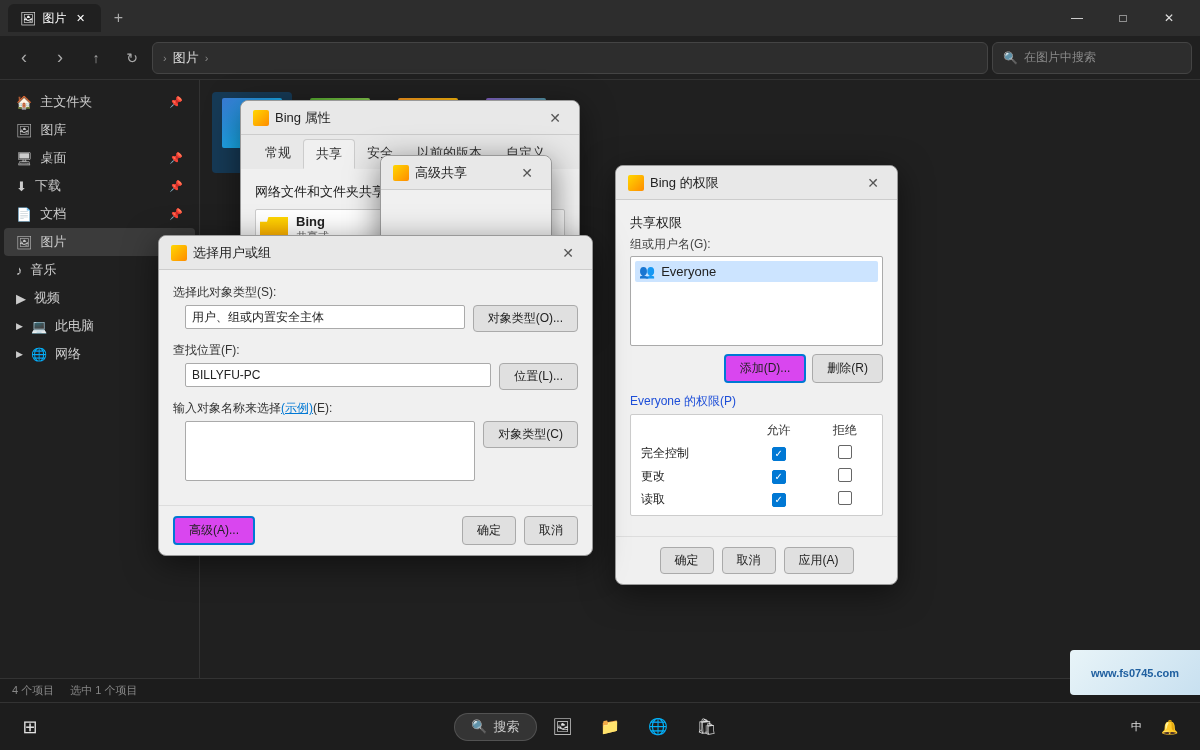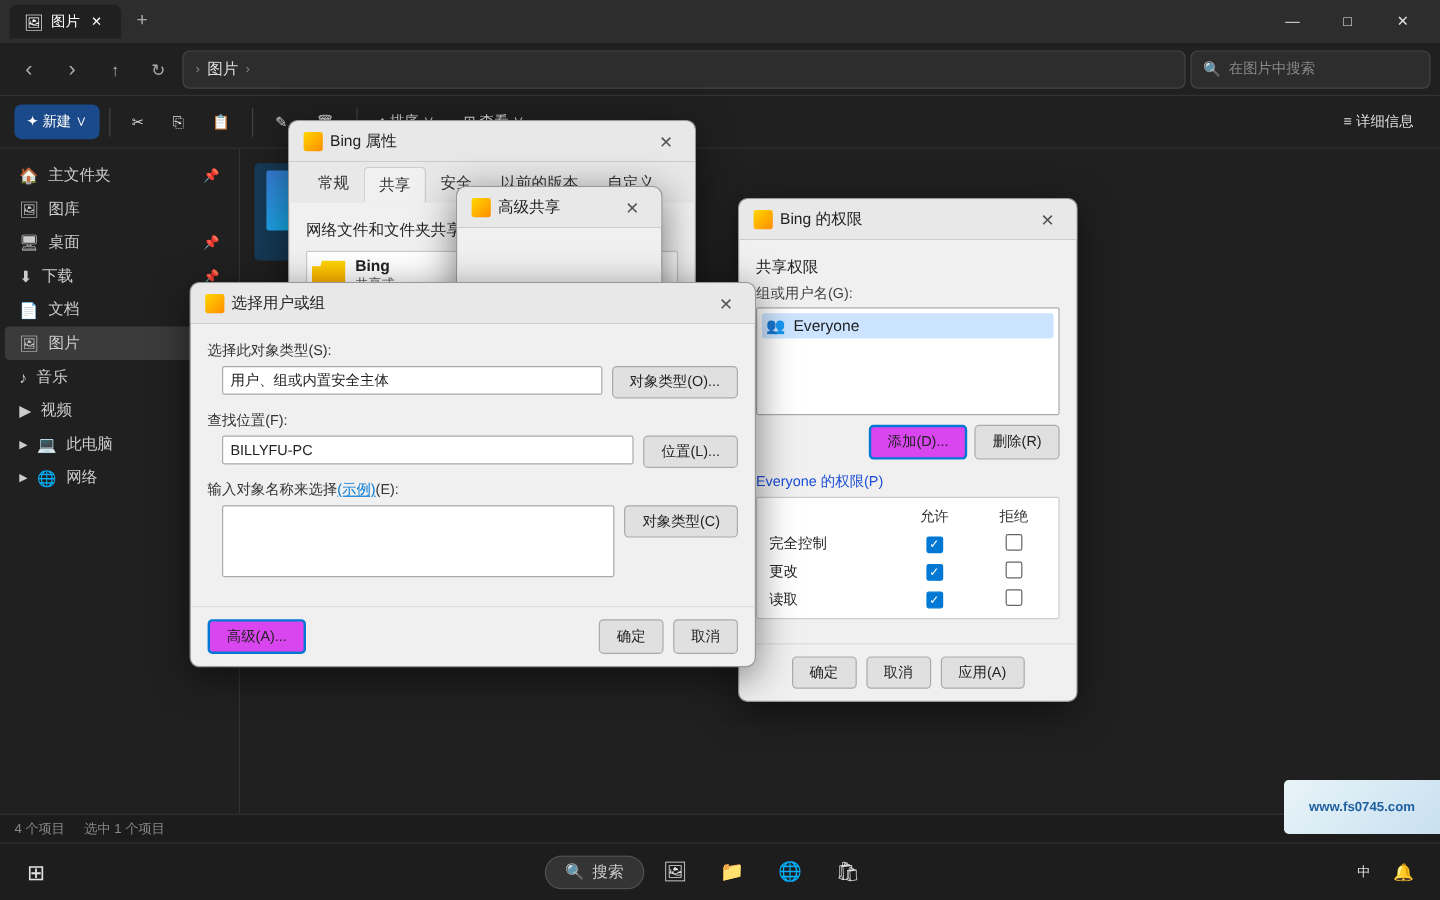--- a/index.html
+++ b/index.html
@@ -421,21 +421,21 @@
     .bing-perms {
       top: 165px;
       left: 615px;
       width: 283px;
     }
 
     
     .select-users {
       top: 235px;
       left: 158px;
-      width: 472px;
+      width: 435px;
     }
 
     .section-title {
       font-size: 13px;
       color: #222;
       margin-bottom: 8px;
     }
 
     .share-item {
       display: flex;
@@ -586,36 +586,20 @@
       <span style="font-size:11px; color:#888;">›</span>
       <span>图片</span>
       <span style="color:#888; font-size:11px;">›</span>
     </div>
     <div class="search-bar">
       <span style="color:#888;">🔍</span>
       <span style="color:#888; font-size:12px;">在图片中搜索</span>
     </div>
   </div>
 
-  <div class="ribbon">
-    <div class="ribbon-btn ribbon-new">✦ 新建 ∨</div>
-    <div style="width:1px; height:24px; background:#444; margin:0 4px;"></div>
-    <div class="ribbon-btn">✂</div>
-    <div class="ribbon-btn">⎘</div>
-    <div class="ribbon-btn">📋</div>
-    <div style="width:1px; height:24px; background:#444; margin:0 4px;"></div>
-    <div class="ribbon-btn">✎</div>
-    <div class="ribbon-btn">🗑</div>
-    <div style="width:1px; height:24px; background:#444; margin:0 4px;"></div>
-    <div class="ribbon-btn">↕ 排序 ∨</div>
-    <div class="ribbon-btn">⊞ 查看 ∨</div>
-    <div class="ribbon-btn">···</div>
-    <div style="flex:1;"></div>
-    <div class="ribbon-btn">≡ 详细信息</div>
-  </div>
 
   <div class="main-area">
 
     <div class="sidebar">
       <div class="sidebar-item">
         <span>🏠</span>
         <span>主文件夹</span>
         <span style="margin-left:auto; font-size:11px; color:#0078d4;">📌</span>
       </div>
       <div class="sidebar-item">

